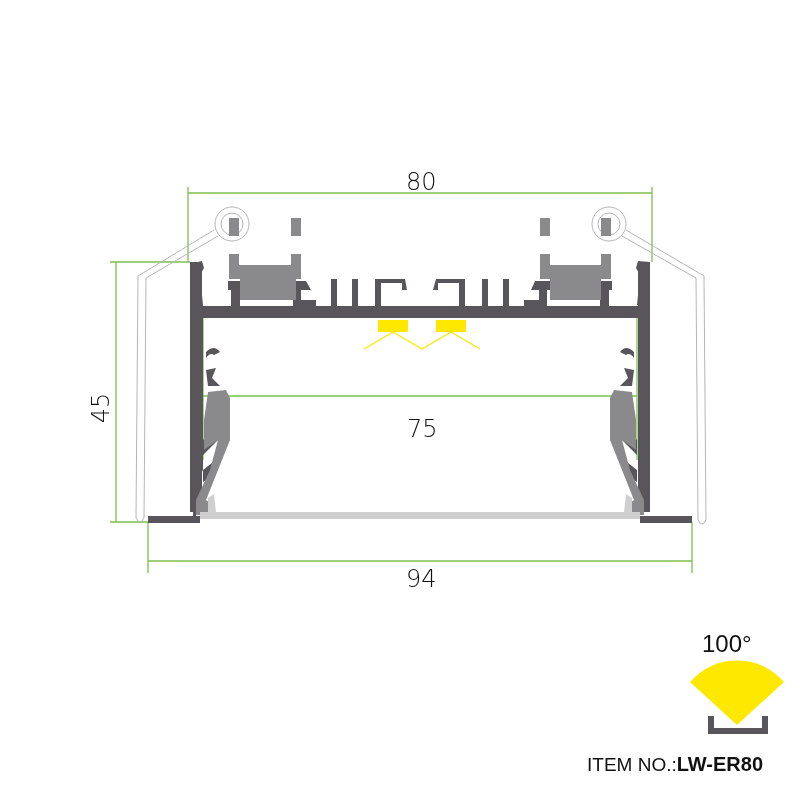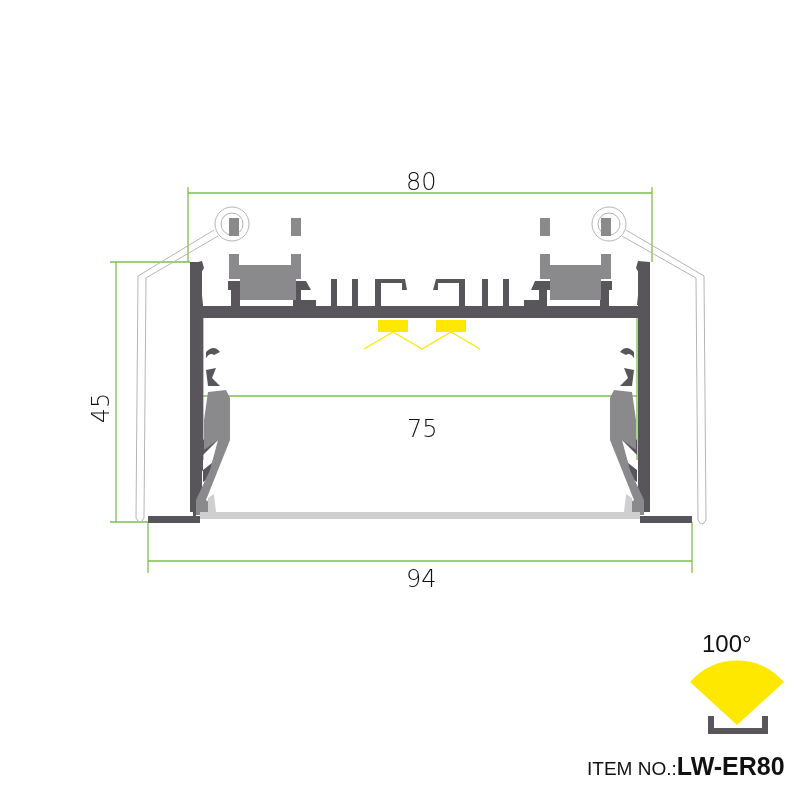--- a/index.html
+++ b/index.html
@@ -1,21 +1,21 @@
 <!DOCTYPE html>
 <html><head>
 <meta charset="utf-8">
 <style>
   html, body { margin: 0; padding: 0; background: #ffffff; }
   body { width: 800px; height: 800px; position: relative; overflow: hidden; font-family: "DejaVu Sans", sans-serif; }
   svg.drawing { position: absolute; left: 0; top: 0; width: 800px; height: 800px; }
   .dim-label { position: absolute; font-family: "DejaVu Sans", sans-serif; font-size: 24px; color: #111; line-height: 1; font-weight: 300; }
   .angle-label { position: absolute; left: 702px; top: 632px; font-family: "Liberation Sans", sans-serif; font-size: 24px; color: #111; line-height: 1; }
   .item-no { position: absolute; left: 587px; top: 754px; font-family: "Liberation Sans", sans-serif; font-size: 19px; color: #111; line-height: 1; white-space: nowrap; }
-  .item-no .code { font-weight: bold; font-size: 25px; }
+  .item-no .code { font-weight: bold; font-size: 20px; }
 </style>
 </head>
 <body>
 
 <svg class="drawing" viewBox="0 0 800 800" xmlns="http://www.w3.org/2000/svg">
 
   <g stroke="#7cbf4f" stroke-width="1.3" fill="none">
 
     <line x1="188" y1="193" x2="652" y2="193"></line>
     <line x1="188" y1="187" x2="188" y2="262"></line>

